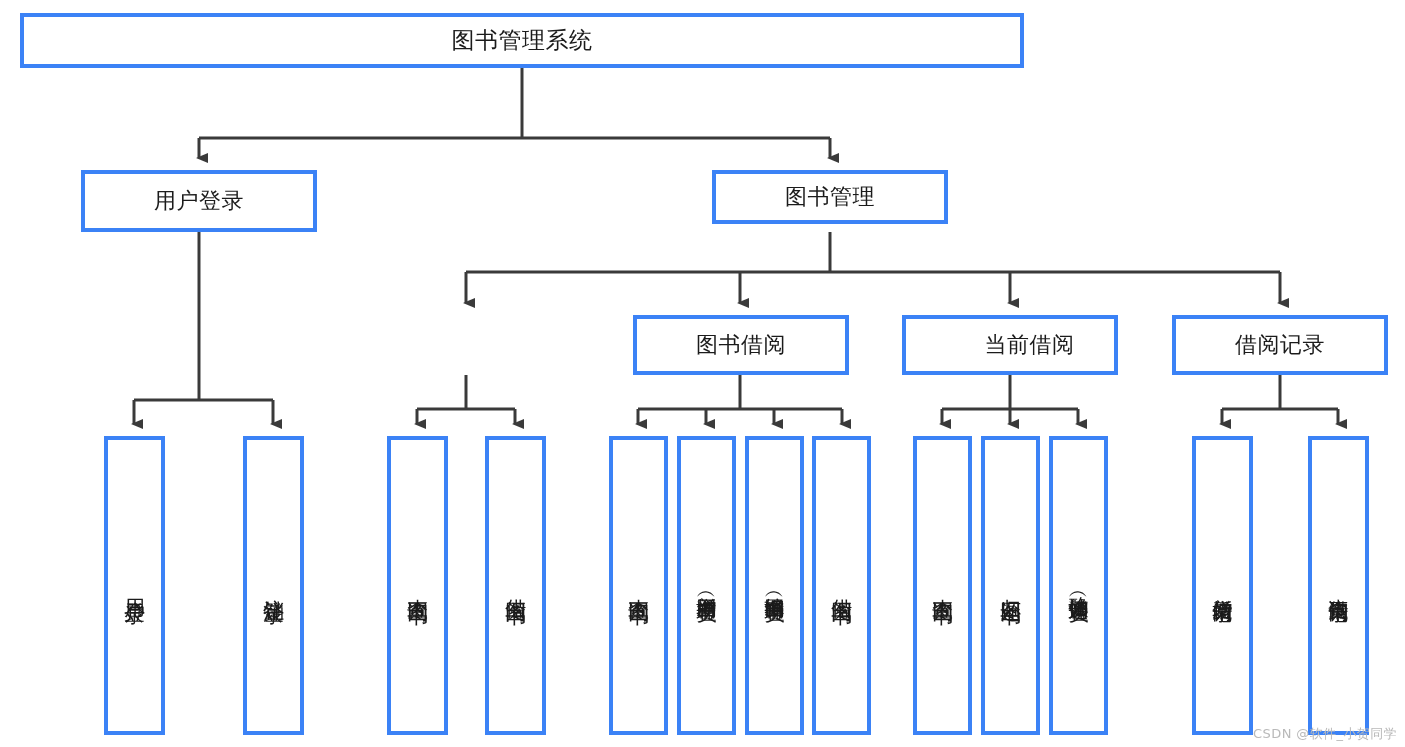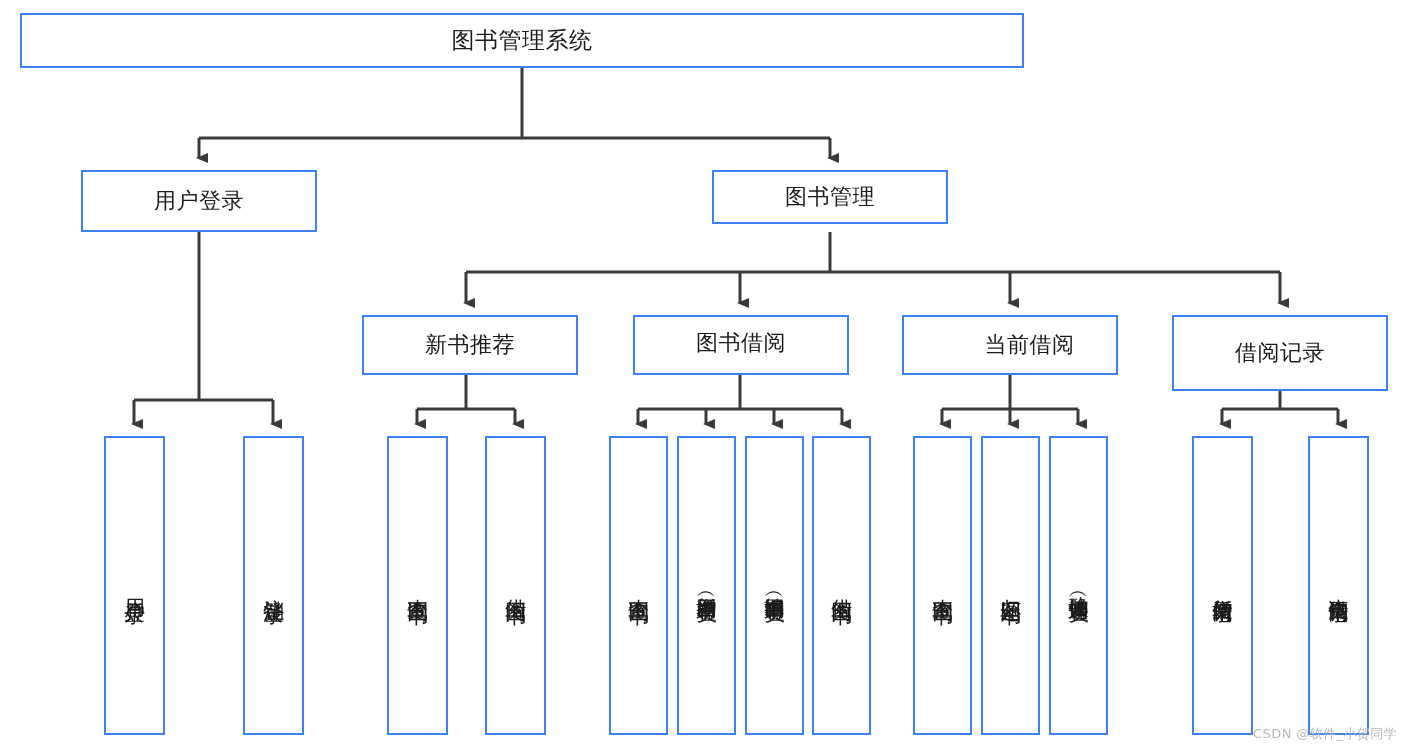--- a/index.html
+++ b/index.html
@@ -21,21 +21,21 @@
   #diagram-svg {
     position: absolute;
     left: 0;
     top: 0;
     width: 1405px;
     height: 747px;
   }
   .node {
     position: absolute;
     box-sizing: border-box;
-    border: 2px solid #3b82f6;
+    border: 4px solid #3b82f6;
     background: #ffffff;
     display: flex;
     align-items: center;
     justify-content: center;
     color: #1b1b1b;
   }
   .node-label {
     display: block;
     text-align: center;
     line-height: 1.18;
@@ -134,33 +134,30 @@
   </div>
 
   <div class="node horizontal" style="left:81px; top:170px; width:236px; height:62px;">
     <span class="node-label">用户登录</span>
   </div>
 
   <div class="node horizontal" style="left:712px; top:170px; width:236px; height:54px;">
     <span class="node-label">图书管理</span>
   </div>
 
-  <div class="node horizontal" style="left:362px; top:315px; width:216px; height:60px;">
-    <span class="node-label">新书推荐</span>
-  </div>
-
-  <div class="node horizontal" style="left:633px; top:315px; width:216px; height:60px;font-family:Liberation Mono, monospace;">
+
+  <div class="node horizontal" style="left:633px; top:315px; width:216px; height:60px;">
     <span class="node-label">图书借阅</span>
   </div>
 
   <div class="node horizontal" style="left:902px; top:315px; width:216px; height:60px;padding-left:39px;">
     <span class="node-label">当前借阅</span>
   </div>
 
-  <div class="node horizontal" style="left:1172px; top:315px; width:216px; height:76px;">
+  <div class="node horizontal" style="left:1172px; top:315px; width:216px; height:60px;">
     <span class="node-label">借阅记录</span>
   </div>
 
   <div class="node vertical" style="left:104px; top:436px; width:61px; height:299px;">
     <span class="node-label">用户登录</span>
   </div>
 
   <div class="node vertical" style="left:243px; top:436px; width:61px; height:299px;">
     <span class="node-label">注销登录</span>
   </div>

